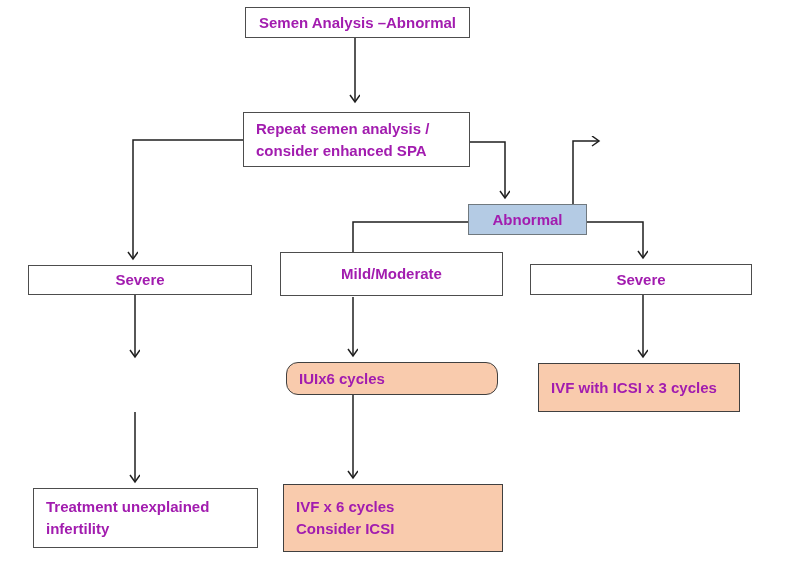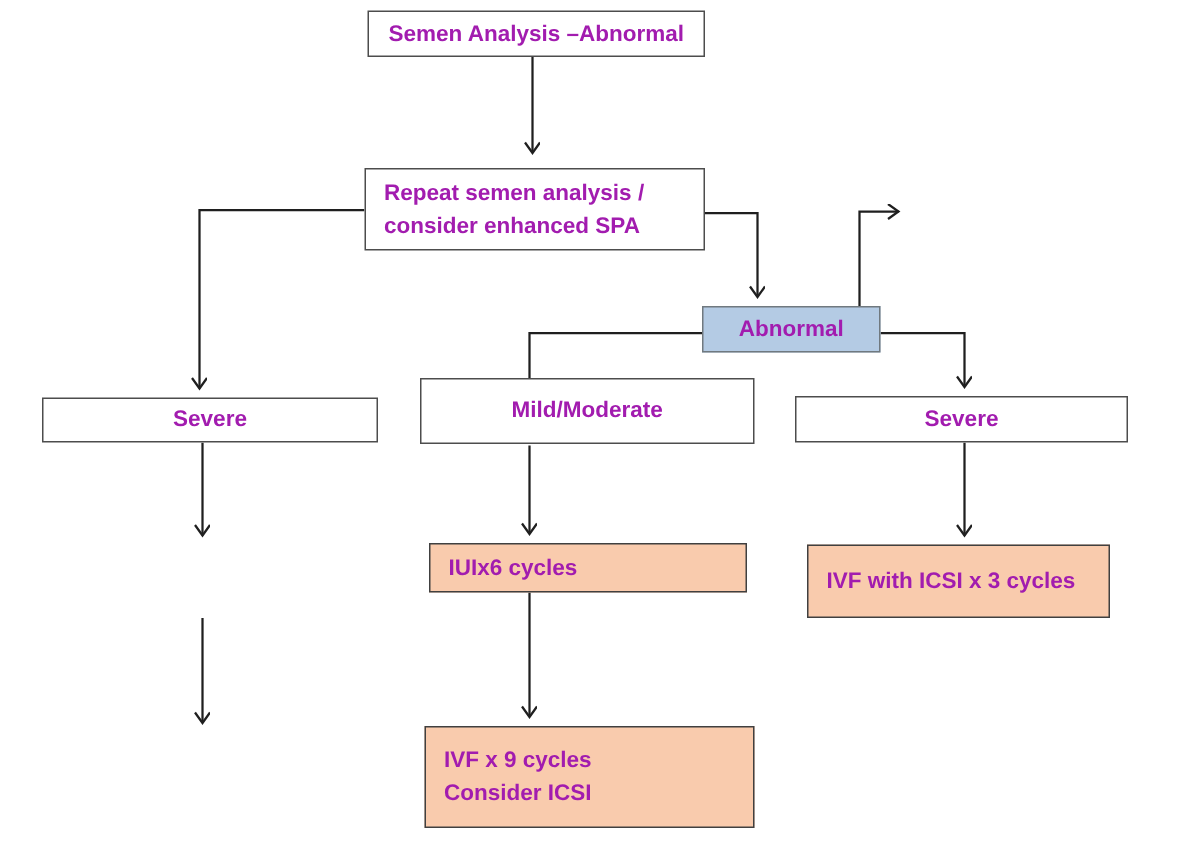--- a/index.html
+++ b/index.html
@@ -64,21 +64,23 @@
 
   <div class="node center blue" style="left:468px;top:204px;width:119px;height:31px;">Abnormal</div>
 
   <div class="node center" style="left:28px;top:265px;width:224px;height:30px;">Severe</div>
 
   <div class="node center" style="left:280px;top:252px;width:223px;height:44px;">Mild/Moderate</div>
 
   <div class="node center" style="left:530px;top:264px;width:222px;height:31px;">Severe</div>
 
 
-  <div class="node left orange" style="left:286px;top:362px;width:212px;height:33px;">IUIx6 cycles</div>
+  <div class="node left orange" style="left:286px;top:362px;width:212px;height:33px;border-radius:12px;">IUIx6 cycles</div>
 
   <div class="node left orange" style="left:538px;top:363px;width:202px;height:49px;">IVF with ICSI x 3 cycles</div>
 
+  <div class="node left" style="left:33px;top:488px;width:225px;height:60px;">Treatment unexplained
+infertility</div>
 
-  <div class="node left orange" style="left:283px;top:484px;width:220px;height:68px;">IVF x 9 cycles
+  <div class="node left orange" style="left:283px;top:484px;width:220px;height:68px;">IVF x 6 cycles
 Consider ICSI</div>
 
 </div>
 
 </body></html>

